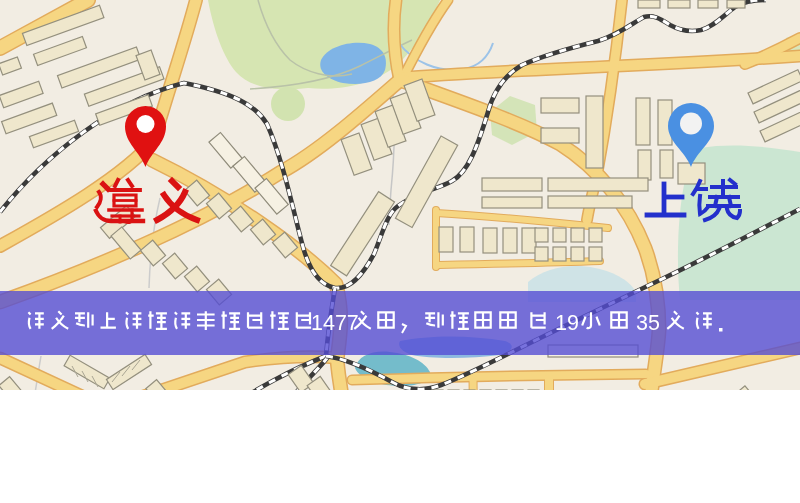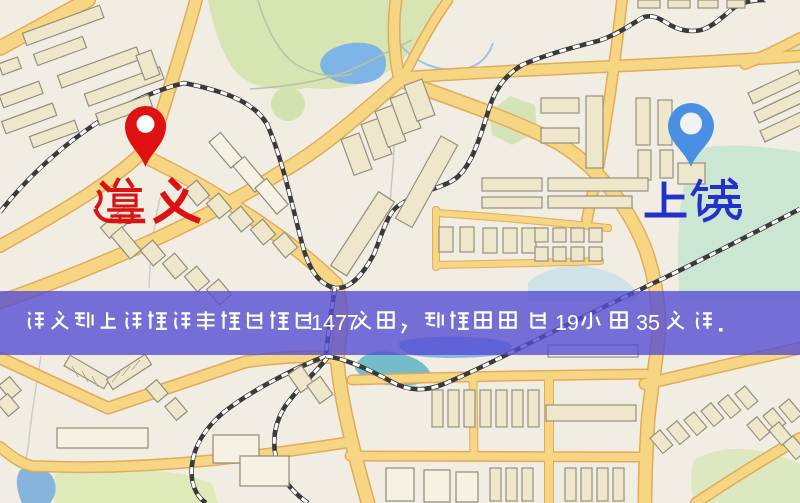--- a/index.html
+++ b/index.html
@@ -1,16 +1,16 @@
 <!DOCTYPE html>
 <html><head>
 <meta charset="utf-8">
 <style>
 html,body{margin:0;padding:0;background:#fff;}
-#map{width:800px;height:503px;position:relative;overflow:hidden;font-family:"Liberation Sans",sans-serif;}
+#map{width:800px;height:390px;position:relative;overflow:hidden;font-family:"Liberation Sans",sans-serif;}
 .bld{fill:#efe7cc;stroke:#94907e;stroke-width:1.2;}
 .bldw{fill:#f6f1e3;stroke:#8f8b7a;stroke-width:1.2;}
 .rc{fill:none;stroke:#e2ab5c;stroke-linecap:round;stroke-linejoin:round;}
 .rf{fill:none;stroke:#f6d682;stroke-linecap:round;stroke-linejoin:round;}
 .rlk{fill:none;stroke:#3a3a3a;stroke-width:4.6;}
 .rlw{fill:none;stroke:#ffffff;stroke-width:3.1;stroke-dasharray:7 7;}
 </style>
 </head>
 <body>
 <div id="map">

